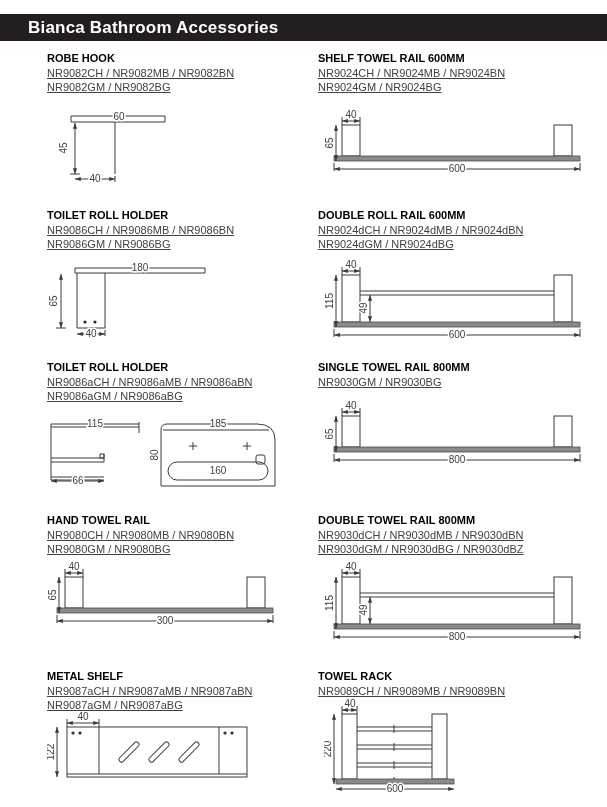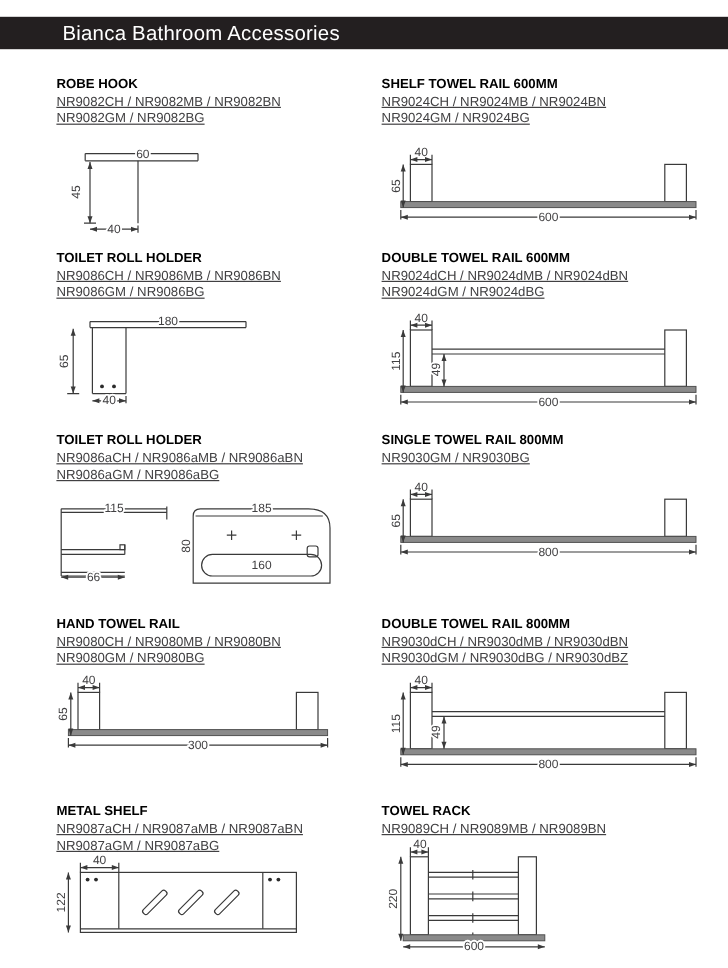--- a/index.html
+++ b/index.html
@@ -1,24 +1,24 @@
 <!DOCTYPE html>
 <html><head>
 <meta charset="utf-8">
 <style>
   html,body{margin:0;padding:0;}
   body{
     width:607px;height:807px;position:relative;background:#ffffff;
     font-family:"Liberation Sans",sans-serif;color:#000;overflow:hidden;
   }
   .header-bar{position:absolute;left:0;top:14px;width:607px;height:27px;background:#231f20;}
-  .header-title{color:#fff;font-weight:normal;font-size:17px;line-height:27px;padding-left:52px;letter-spacing:.2px;white-space:nowrap;}
+  .header-title{color:#fff;font-weight:bold;font-size:17px;line-height:27px;padding-left:28px;letter-spacing:.2px;white-space:nowrap;}
   .cell{position:absolute;width:272px;}
   .col-l{left:47px;} .col-r{left:318px;}
-  .r1{top:64px;} .r2{top:209px;} .r3{top:361px;} .r4{top:514px;} .r5{top:670px;}
+  .r1{top:52px;} .r2{top:209px;} .r3{top:361px;} .r4{top:514px;} .r5{top:670px;}
   .p-title{font-size:11px;font-weight:bold;margin:0 0 2px 0;line-height:13px;}
   .p-codes{font-size:11px;color:#414042;line-height:13.5px;margin:0;text-decoration:underline;}
   .drawing{display:block;}
   .m1{margin-top:16px;} .m2{margin-top:9px;} .m3{margin-top:11px;} .m4{margin-top:6px;} .m5{margin-top:0px;}
   .ml6{margin-left:6px;} .ml0{margin-left:0;}
   svg .ln{stroke:#3a3a3a;stroke-width:1;fill:none;}
   svg .rail{fill:#8a8a8a;stroke:#4d4d4d;stroke-width:.8;}
   svg .dot{fill:#2b2b2b;stroke:none;}
   svg text{font-family:"Liberation Sans",sans-serif;font-size:10px;fill:#414042;
     paint-order:stroke;stroke:#ffffff;stroke-width:3px;stroke-linejoin:round;text-anchor:middle;}
@@ -97,21 +97,21 @@
     <line class="ln" x1="30" y1="68" x2="58" y2="68"></line>
     <circle class="dot" cx="38" cy="62" r="1.6"></circle>
       <circle class="dot" cx="48" cy="62" r="1.6"></circle>
     <line class="ln" x1="58" y1="70" x2="58" y2="76"></line>
     <line class="ln" x1="30" y1="74" x2="58" y2="74" marker-start="url(#arr)" marker-end="url(#arr)"></line>
     <text x="44" y="77">40</text>
   </svg>
 </div>
 
 <div class="cell col-r r2">
-  <p class="p-title">DOUBLE TOWEL RAIL 600MM</p>
+  <p class="p-title">DOUBLE ROLL RAIL 600MM</p>
   <p class="p-codes">NR9024dCH / NR9024dMB / NR9024dBN</p>
   <p class="p-codes">NR9024dGM / NR9024dBG</p>
   <svg class="drawing m2 ml6" width="258" height="80" viewBox="0 0 258 80">
     <text x="27" y="8">40</text>
     <line class="ln" x1="18" y1="11" x2="36" y2="11" marker-start="url(#arr)" marker-end="url(#arr)"></line>
     <line class="ln" x1="18" y1="7" x2="18" y2="15"></line>
       <line class="ln" x1="36" y1="7" x2="36" y2="15"></line>
     <rect class="ln" x="18" y="15" width="18" height="47"></rect>
     <rect class="ln" x="230" y="15" width="18" height="47"></rect>
     <line class="ln" x1="36" y1="31" x2="230" y2="31"></line>

